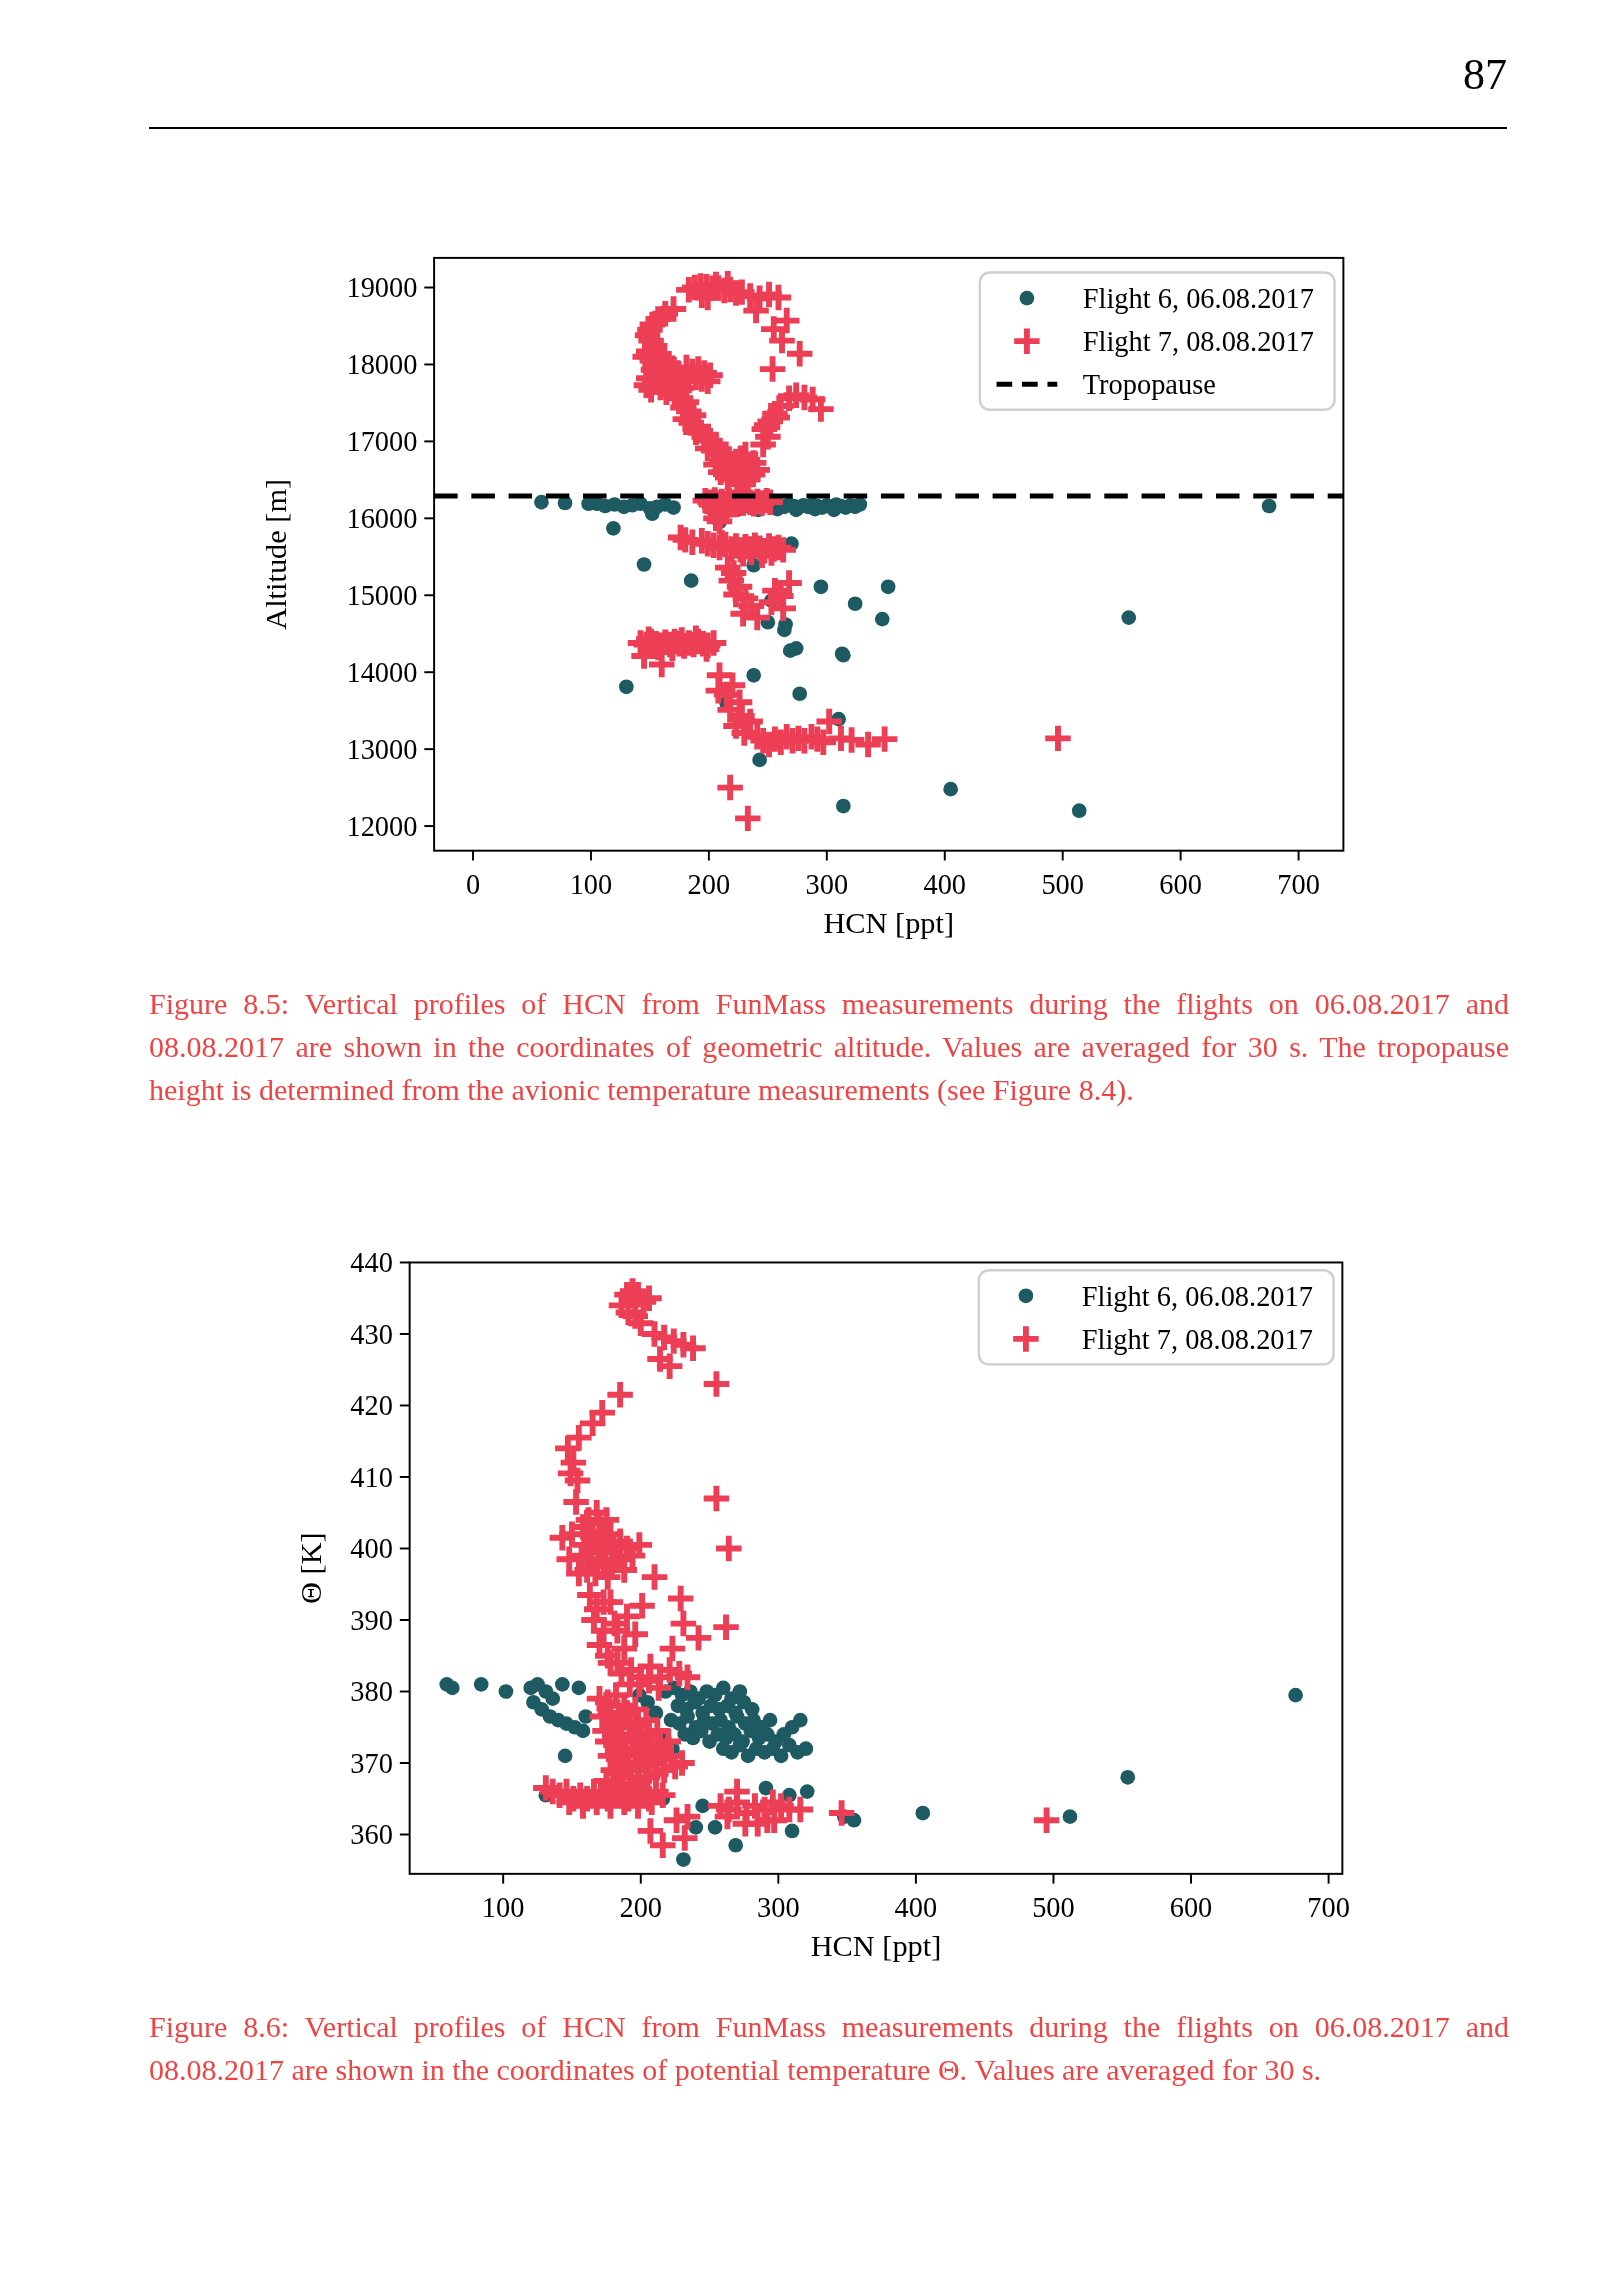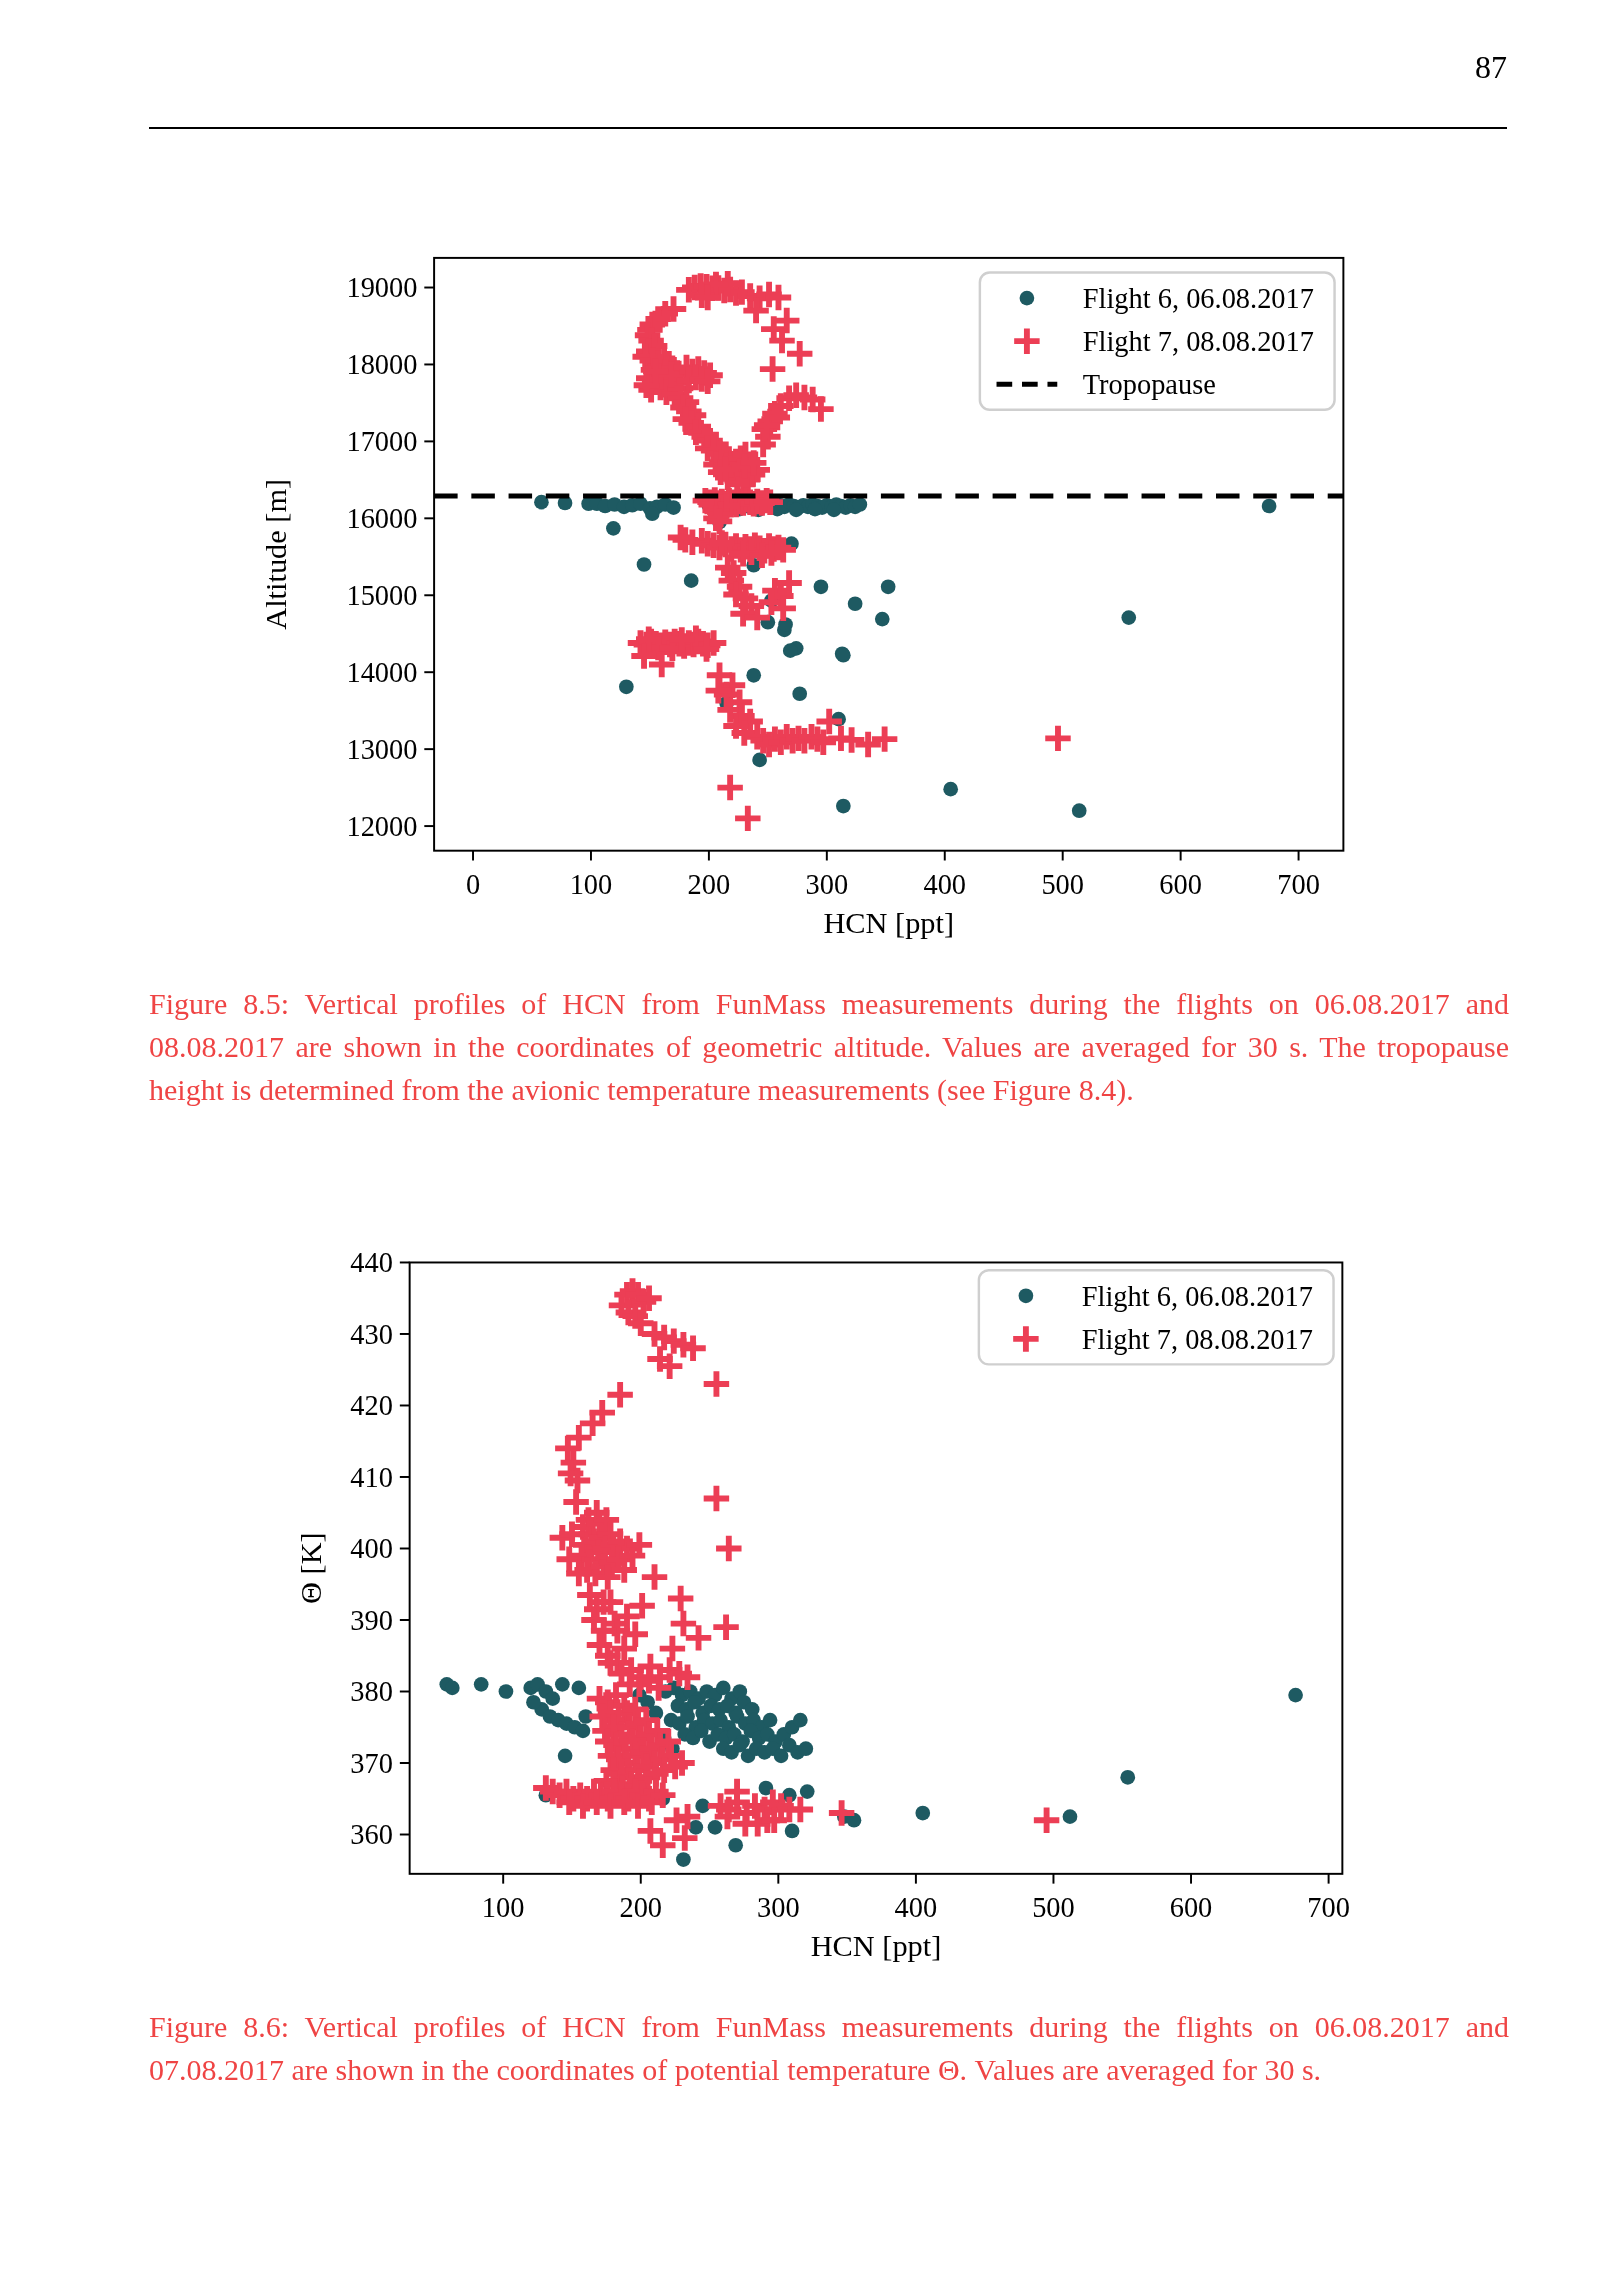--- a/index.html
+++ b/index.html
@@ -1,19 +1,19 @@
 <!DOCTYPE html>
 <html><head>
 <meta charset="utf-8">
 <style>
   html,body{margin:0;padding:0;background:#ffffff;}
   #page{position:relative;width:1621px;height:2293px;background:#ffffff;overflow:hidden;
         font-family:"Liberation Serif","DejaVu Serif",serif;color:#000;}
   #page-number{position:absolute;top:49px;left:149px;width:1358px;text-align:right;
-        font-size:32px;color:#000;}
+        font-size:44px;color:#000;}
   #header-rule{position:absolute;top:127px;left:149px;width:1358px;height:2px;background:#000;}
   .chart-wrap{position:absolute;}
   .caption{position:absolute;left:149px;width:1360px;font-size:30px;line-height:43px;
         text-align:justify;color:#ef4444;z-index:5;}
   svg text{font-family:"Liberation Serif","DejaVu Serif",serif;fill:#000;}
 </style>
 </head>
 <body>
 
 <div id="page">
@@ -715,16 +715,16 @@
         <path d="M527.0943952802361 595.2631578947369H553.0943952802361M540.0943952802361 582.2631578947369V608.2631578947369" stroke="#ec3e55" stroke-width="6" fill="none"></path>
         <path d="M805.1120943952802 595.2631578947369H831.1120943952802M818.1120943952802 582.2631578947369V608.2631578947369" stroke="#ec3e55" stroke-width="6" fill="none"></path>
         <rect x="749" y="34" width="362" height="96" rx="10" fill="#fff" stroke="#cfcfcf" stroke-width="2.5"></rect>
         <circle cx="797" cy="60" r="7.5" fill="#1e5a62"></circle>
         <text x="854" y="70" font-size="29">Flight 6, 06.08.2017</text>
         <path d="M784 104H810M797 91V117" stroke="#ec3e55" stroke-width="6"></path>
         <text x="854" y="114" font-size="29">Flight 7, 08.08.2017</text>
       </svg>
   </div>
 
-  <div class="caption" style="top:2005px;">Figure 8.6: Vertical profiles of HCN from FunMass measurements during the flights on 06.08.2017 and 07.08.2017 are shown in the coordinates of potential temperature Θ. Values are averaged for 30 s.</div>
+  <div class="caption" style="top:2005px;">Figure 8.6: Vertical profiles of HCN from FunMass measurements during the flights on 06.08.2017 and 08.08.2017 are shown in the coordinates of potential temperature Θ. Values are averaged for 30 s.</div>
 
 </div>
 
 
 </body></html>

